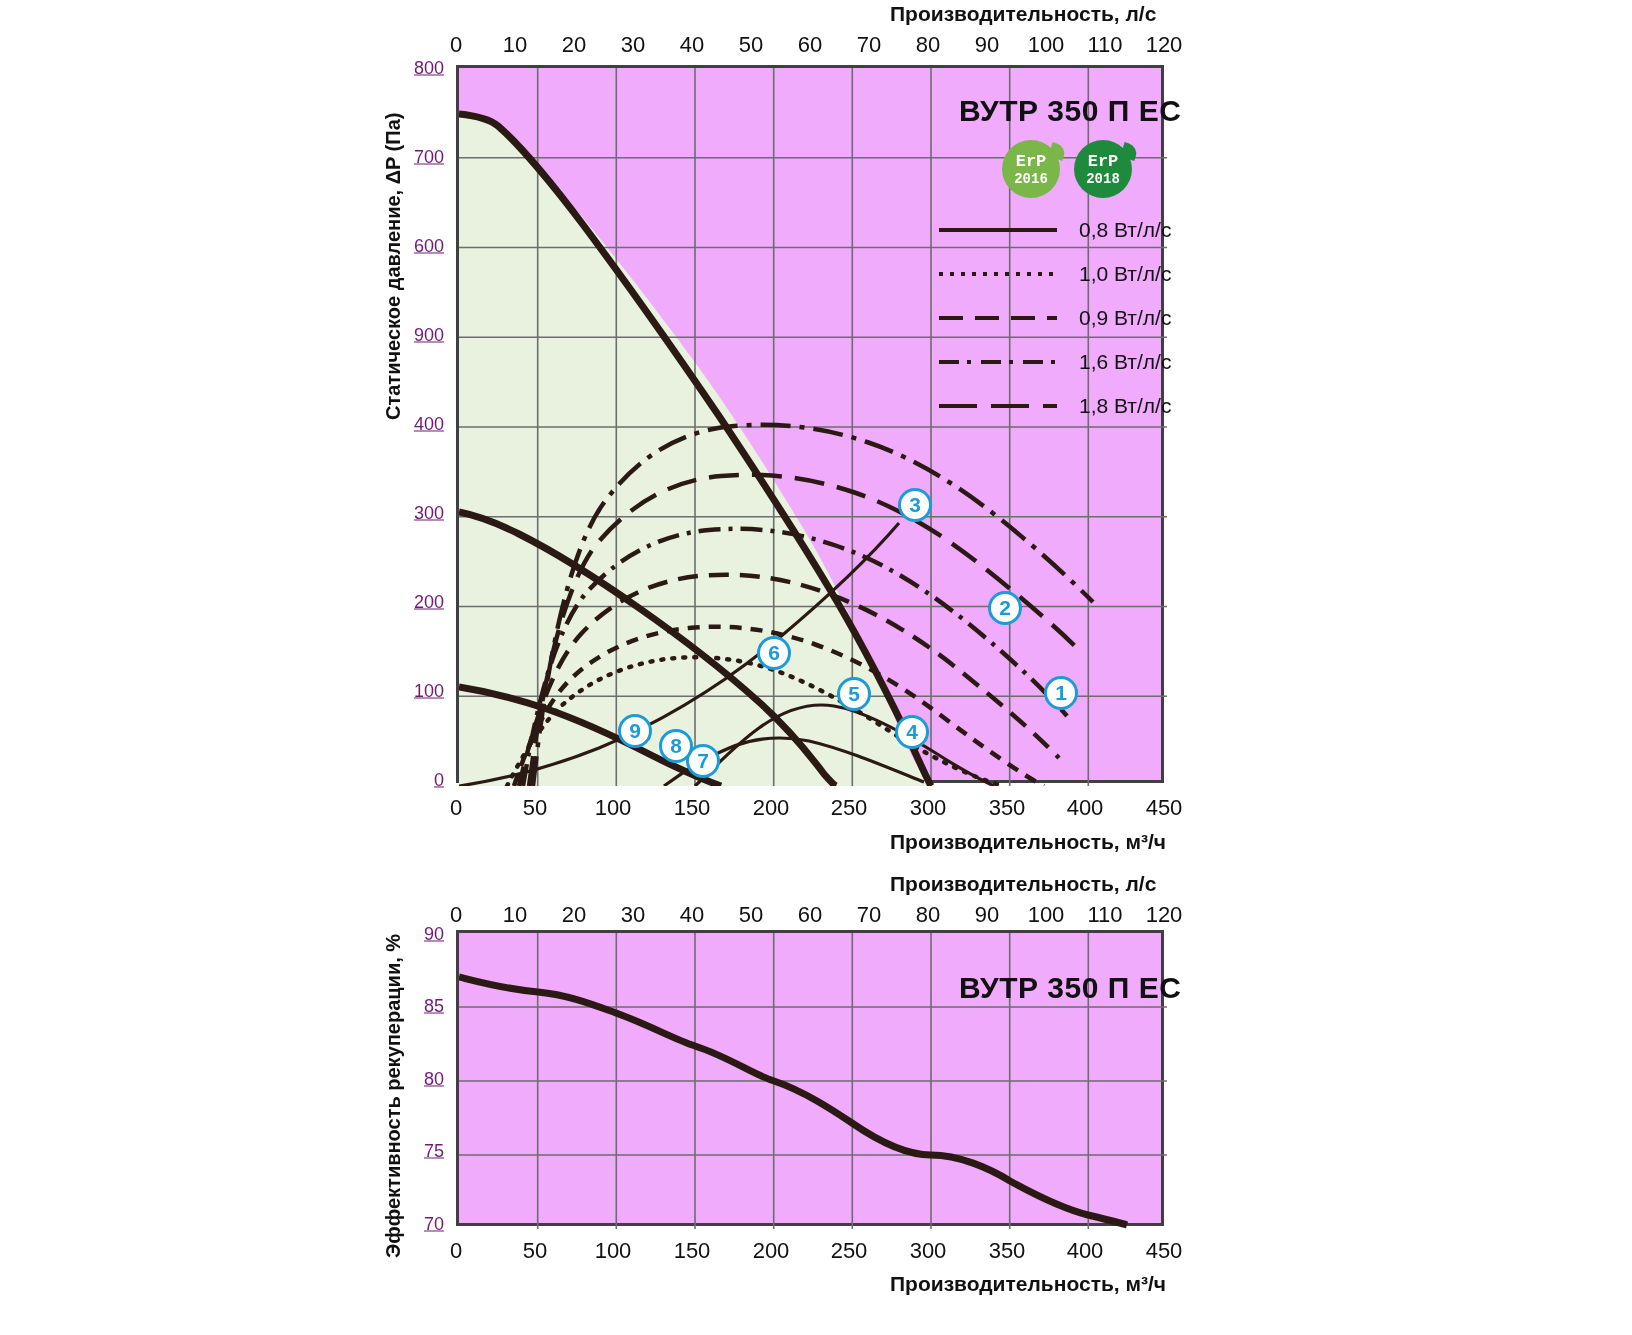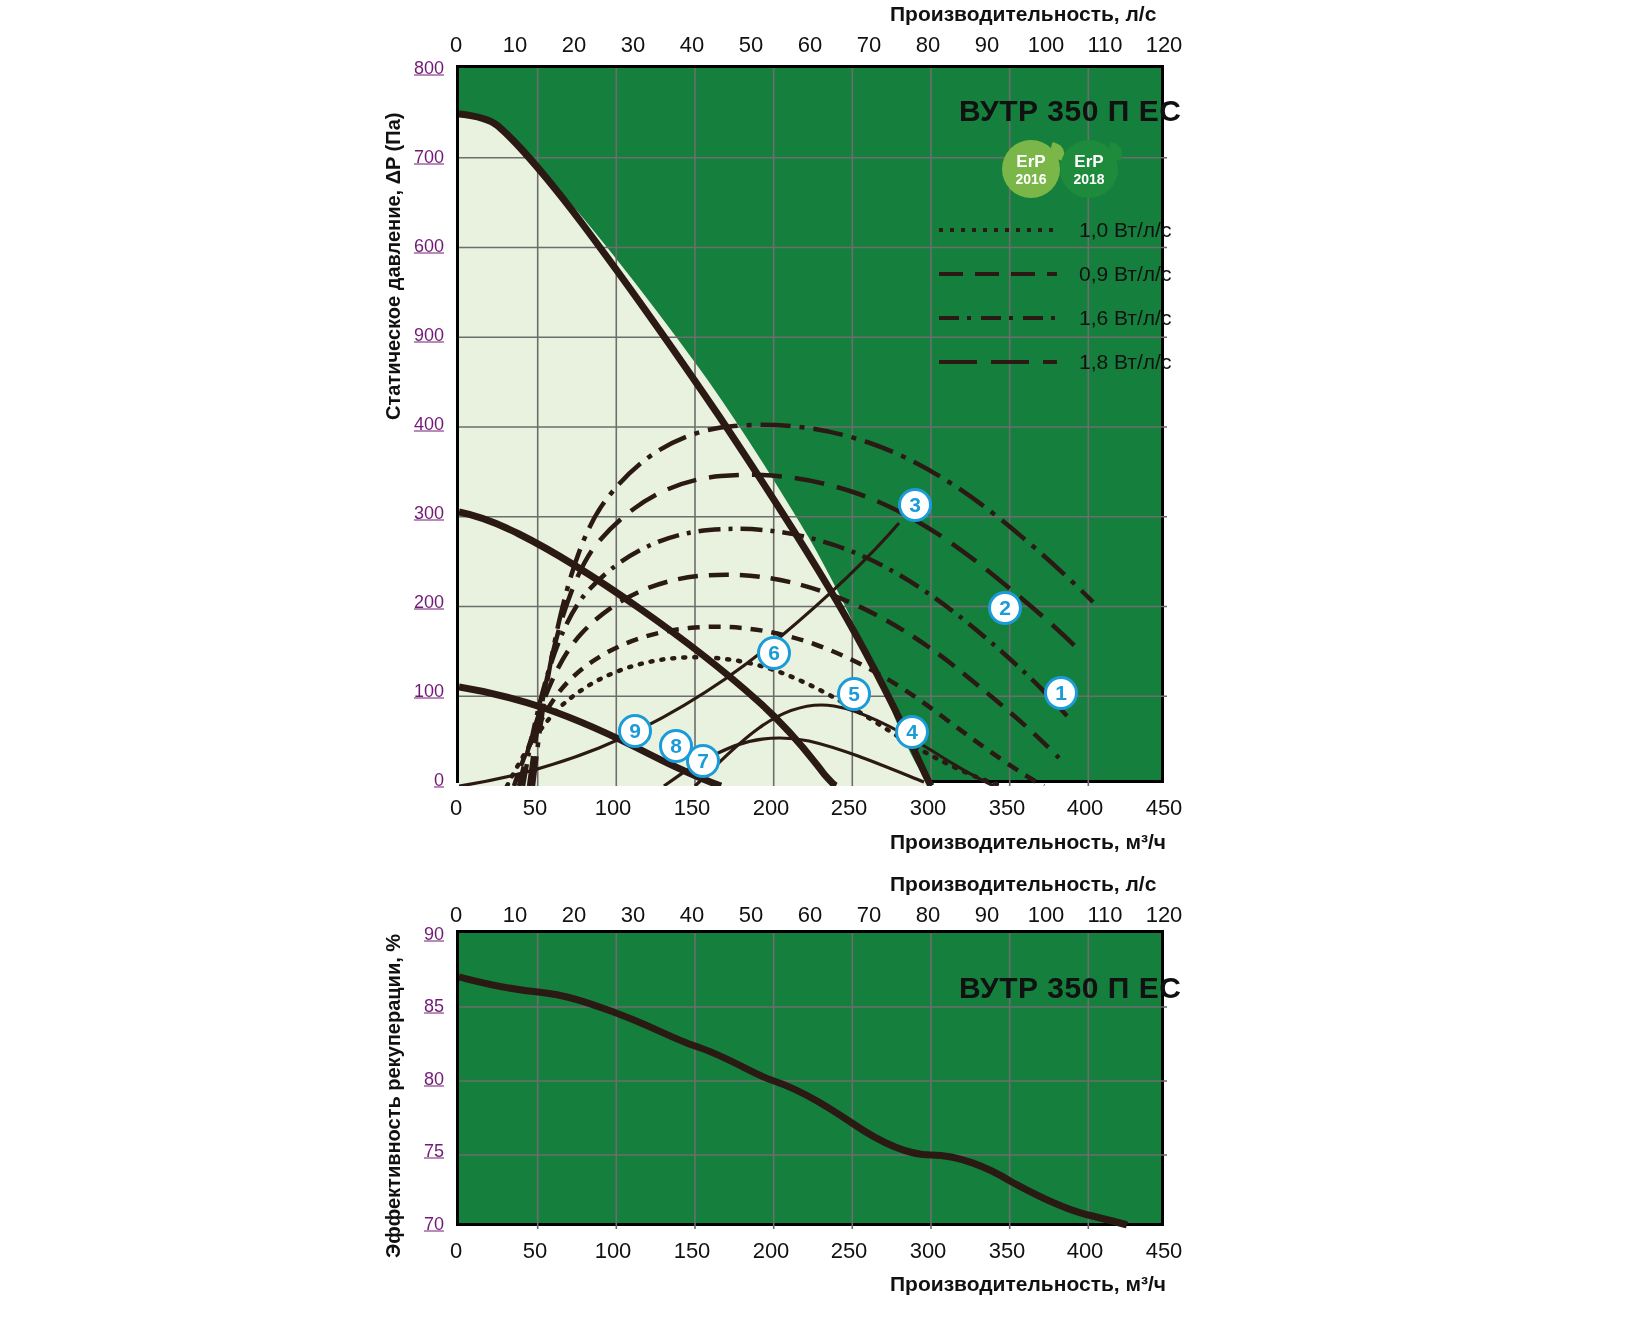--- a/index.html
+++ b/index.html
@@ -43,37 +43,37 @@
     color:#111;
     white-space:nowrap;
     transform-origin:0 0;
     transform:rotate(-90deg);
   }
 
   
   .plot{
     position:absolute;
     box-sizing:border-box;
-    border:3px solid #000000;
-    background:#15803d;
+    border:3px solid #404040;
+    background:#f0abfc;
   }
   .plot svg{position:absolute;left:0;top:0;}
 
   
   .model-title{
     position:absolute;
     font-size:30px;
     font-weight:bold;
     color:#111;
     letter-spacing:0.5px;
     white-space:nowrap;
   }
 
   
-  .erp-wrap{position:absolute;display:flex;}
+  .erp-wrap{position:absolute;display:flex;gap:14px;font-family:Liberation Mono, monospace;}
   .erp{
     width:58px;height:58px;border-radius:50%;
     display:flex;flex-direction:column;align-items:center;justify-content:center;
     color:#fff;font-weight:bold;line-height:1;position:relative;
   }
   .erp .l1{font-size:17px;}
   .erp .l2{font-size:14px;margin-top:2px;}
   .erp.light{background:#7ab648;}
   .erp.dark{background:#1d8a3c;}
   .erp::after{
@@ -198,20 +198,26 @@
         <span class="l1">ErP</span>
         <span class="l2">2016</span>
       </div>
       <div class="erp dark">
         <span class="l1">ErP</span>
         <span class="l2">2018</span>
       </div>
     </div>
 
     <div class="legend" style="left:480px;top:140px;">
+      <div class="legend-row">
+        <span class="legend-sample">
+            <i style="background:#2b1a14;"></i>
+          </span>
+        <span class="legend-label">0,8 Вт/л/с</span>
+      </div>
       <div class="legend-row">
         <span class="legend-sample">
             <i style="background:repeating-linear-gradient(to right,#2b1a14 0 4px,transparent 4px 11px);"></i>
           </span>
         <span class="legend-label">1,0 Вт/л/с</span>
       </div>
       <div class="legend-row">
         <span class="legend-sample">
             <i style="background:repeating-linear-gradient(to right,#2b1a14 0 24px,transparent 24px 36px);"></i>
           </span>

